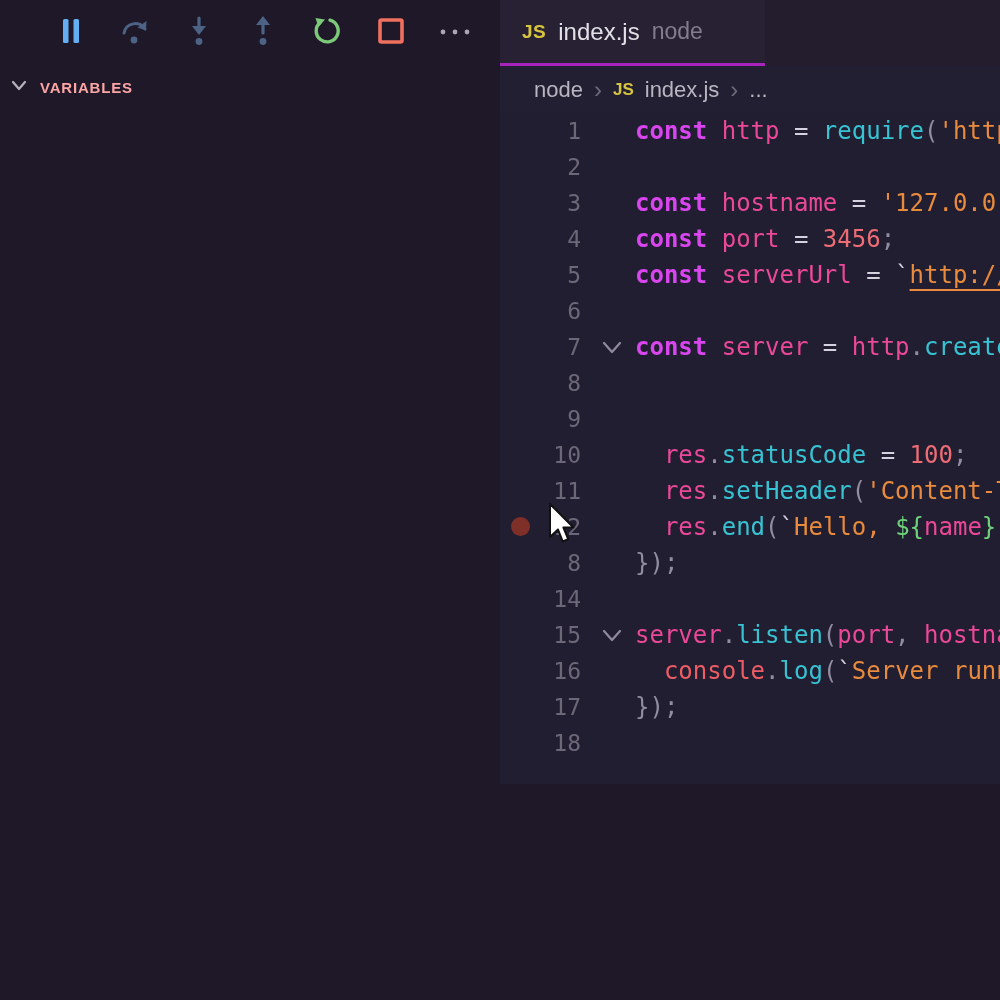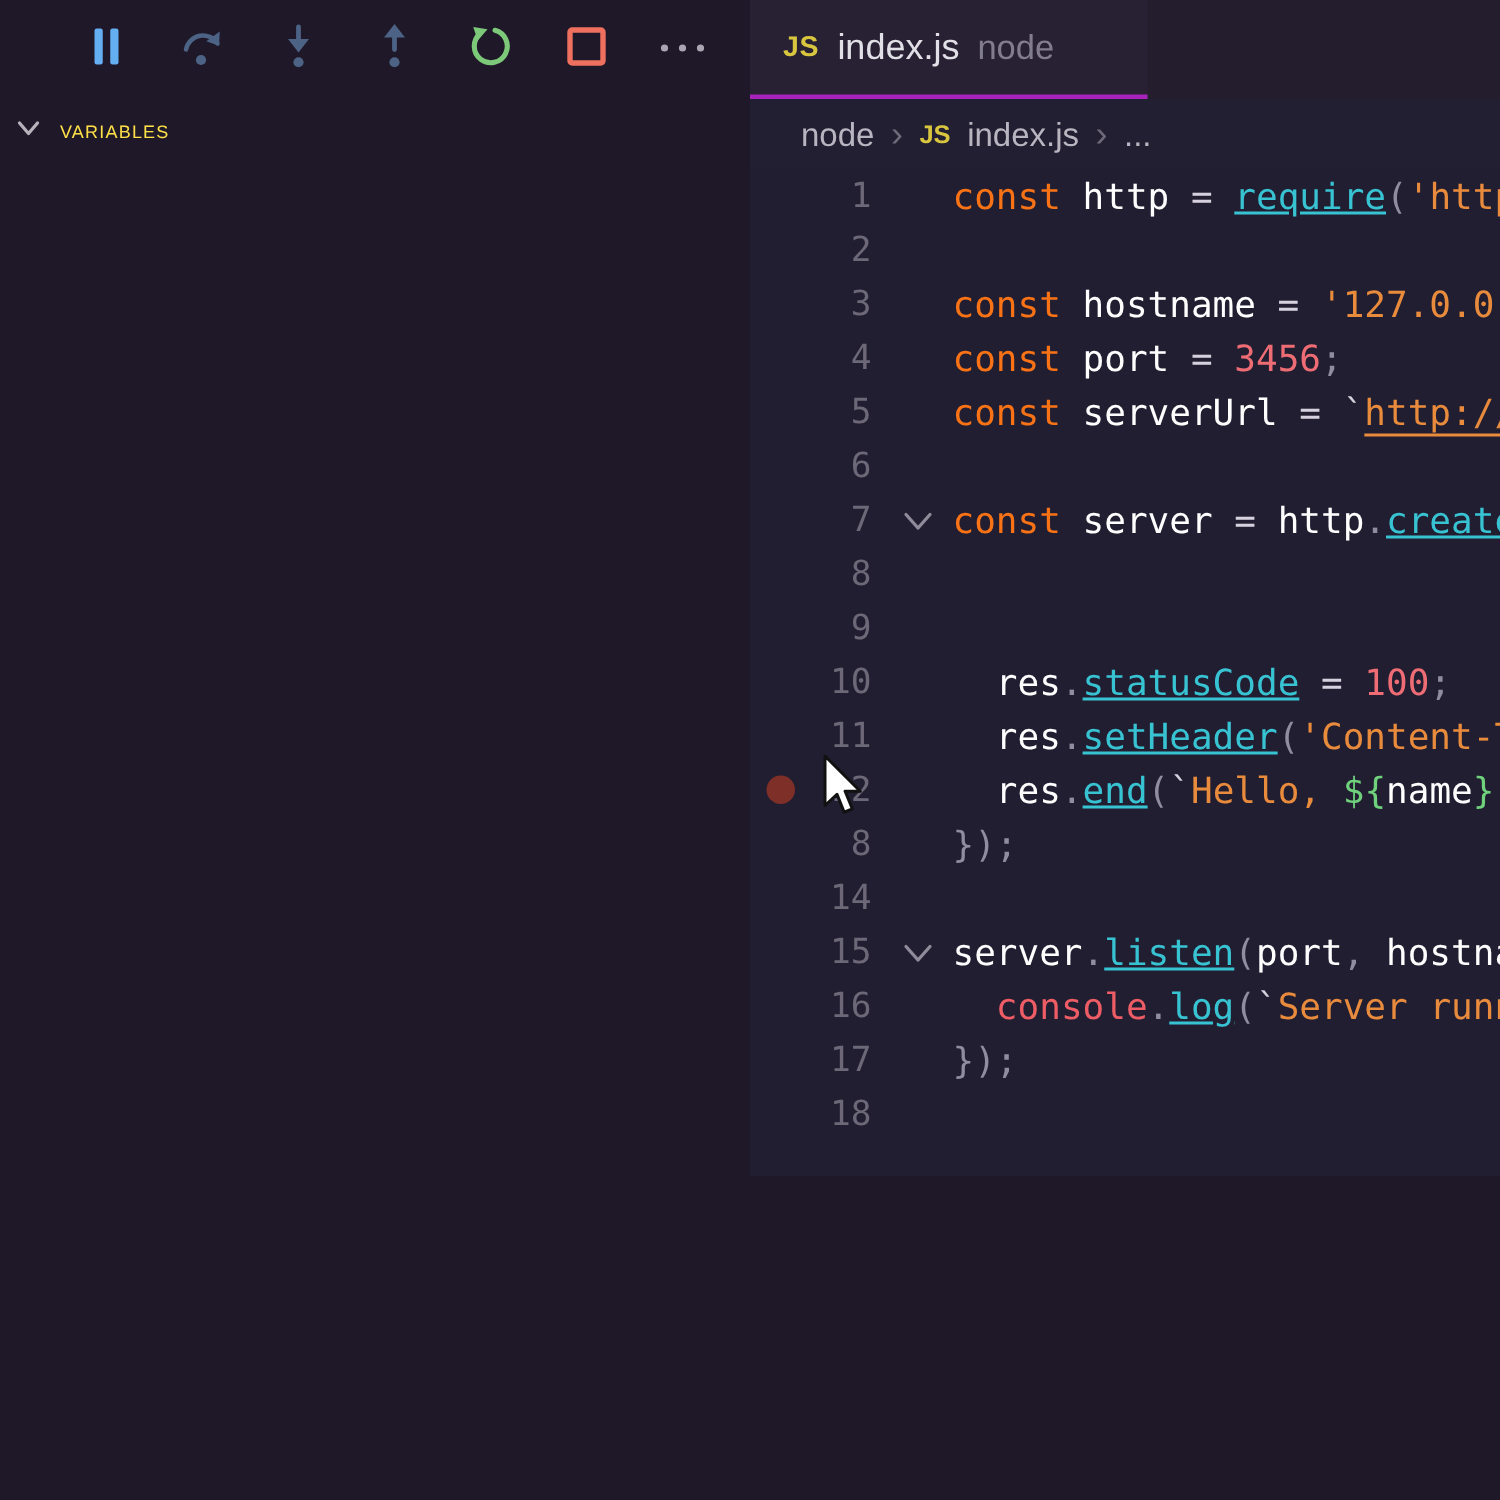--- a/index.html
+++ b/index.html
@@ -4,21 +4,21 @@
 <style>
   * { margin:0; padding:0; box-sizing:border-box; }
   html,body { width:1000px; height:1000px; background:#1f1828; overflow:hidden; }
   body { font-family:"Liberation Sans", sans-serif; position:relative; }
 
   
   .left-panel { position:absolute; left:0; top:0; width:500px; height:1000px; background:#1f1828; }
   .debug-toolbar { position:absolute; left:50px; top:10px; display:flex; gap:22px; }
   .dbg-btn { width:42px; height:44px; display:flex; align-items:center; justify-content:center; background:transparent; border:none; cursor:pointer; }
   .vars-header { position:absolute; left:8px; top:74px; display:flex; align-items:center; gap:10px; }
-  .vars-title { color:#fde047; font-size:12px; font-weight:normal; letter-spacing:0.8px; }
+  .vars-title { color:#fca5a5; font-size:15px; font-weight:bold; letter-spacing:0.8px; }
 
   
   .editor-region { position:absolute; left:500px; top:0; width:500px; height:784px; background:#221e31; }
   .tab-strip { position:absolute; left:0; top:0; width:500px; height:66px; background:#241d2d; }
   .tab { position:absolute; left:0; top:0; width:265px; height:66px; background:#282134; border-bottom:3px solid #a822bc; display:flex; align-items:center; padding-left:22px; gap:12px; cursor:pointer; }
   .js-badge { color:#d8c63f; font-weight:bold; font-size:19px; letter-spacing:0.5px; }
   .tab-file { color:#e2e0e7; font-size:24px; }
   .tab-badge { color:#817d8d; font-size:23px; }
 
   .breadcrumb { position:absolute; left:0; top:66px; width:500px; height:47px; background:#231f33; display:flex; align-items:center; padding-left:34px; gap:11px; font-size:22px; color:#b8b5c0; }
@@ -28,23 +28,23 @@
 
   
   .code { position:absolute; left:0; top:113px; width:500px; }
   .code-row { position:relative; height:36px; display:flex; align-items:center; }
   .gutter { width:81px; text-align:right; color:#6c6878; font-family:"DejaVu Sans Mono", monospace; font-size:23px; cursor:pointer; flex:none; }
   .fold { width:54px; flex:none; display:flex; align-items:center; padding-left:19px; }
   .code-text { flex:1; font-family:"DejaVu Sans Mono", monospace; font-size:24px; line-height:36px; white-space:pre; overflow:hidden; color:#d5d1de; cursor:text; }
   .code-row.hl .code-text { background:#2b2440; }
   .bp-dot { position:absolute; left:11px; top:8px; width:19px; height:19px; border-radius:50%; background:#7e2f27; cursor:pointer; }
 
-  .tk-kw { color:#f97316; }
-  .tk-var { color:#ffffff; }
-  .tk-fn { color:#38c3d3;text-decoration:underline; }
+  .tk-kw { color:#d946ef;font-weight:bold; }
+  .tk-var { color:#ec4899; }
+  .tk-fn { color:#38c3d3; }
   .tk-str { color:#e98b3c; }
   .tk-link { color:#e98b3c; text-decoration:underline; text-underline-offset:6px; text-decoration-thickness:2px; }
   .tk-num { color:#ee6d75;margin-top:29px; }
   .tk-red { color:#ee5d66;text-align:right; }
   .tk-op { color:#d5d1de; }
   .tk-pun { color:#918da0; }
   .tk-tpl { color:#6fd17c; }
   .tk-txt { color:#d5d1de; }
 
   .mouse-cursor { position:absolute; left:548px; top:503px; width:30px; height:44px; pointer-events:none; z-index:50; }

